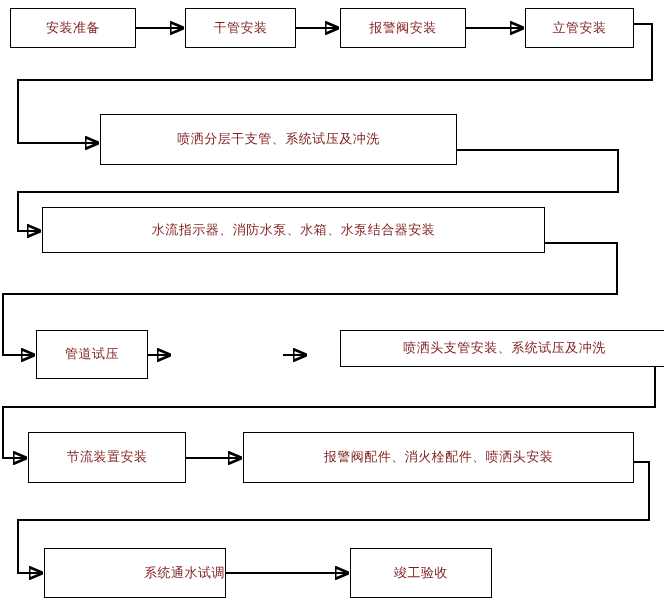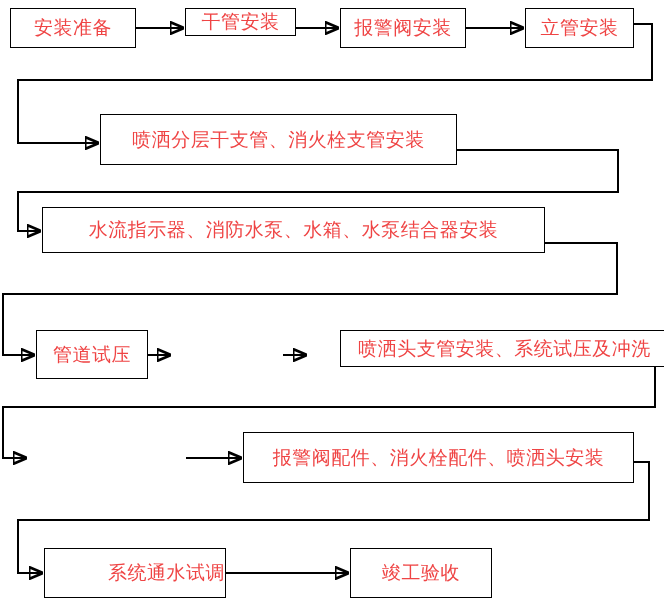--- a/index.html
+++ b/index.html
@@ -16,22 +16,22 @@
     overflow: hidden;
   }
   .node {
     position: absolute;
     box-sizing: border-box;
     border: 1.6px solid #000000;
     background: #ffffff;
     display: flex;
     align-items: center;
     justify-content: center;
-    color: #ef4444;
-    font-size: 19px;
+    color: #7f1d1d;
+    font-size: 13px;
     line-height: 1.15;
     letter-spacing: 0.5px;
     white-space: nowrap;
     z-index: 3;
   }
   svg.wires {
     position: absolute;
     left: 0;
     top: 0;
     width: 664px;
@@ -78,49 +78,52 @@
 
     <path d="M 634 462 L 649 462 L 649 520 L 18 520 L 18 573 L 42 573" marker-end="url(#arrowhead)"></path>
 
     <line x1="226" y1="573" x2="348" y2="573" marker-end="url(#arrowhead)"></line>
   </svg>
 
   <div class="node" style="left:10px; top:8px; width:126px; height:40px;">
     <span>安装准备</span>
   </div>
 
-  <div class="node" style="left:185px; top:8px; width:111px; height:28px;">
+  <div class="node" style="left:185px; top:8px; width:111px; height:40px;">
     <span>干管安装</span>
   </div>
 
   <div class="node" style="left:340px; top:8px; width:126px; height:40px;">
     <span>报警阀安装</span>
   </div>
 
   <div class="node" style="left:525px; top:8px; width:109px; height:40px;">
     <span>立管安装</span>
   </div>
 
   <div class="node" style="left:100px; top:114px; width:357px; height:51px;">
-    <span>喷洒分层干支管、消火栓支管安装</span>
+    <span>喷洒分层干支管、系统试压及冲洗</span>
   </div>
 
   <div class="node" style="left:42px; top:207px; width:503px; height:46px;">
     <span>水流指示器、消防水泵、水箱、水泵结合器安装</span>
   </div>
 
   <div class="node" style="left:36px; top:330px; width:112px; height:49px;">
     <span>管道试压</span>
   </div>
 
 
   <div class="node" style="left:308px; top:330px; width:329px; height:37px;margin-left:32px;">
     <span>喷洒头支管安装、系统试压及冲洗</span>
   </div>
 
+  <div class="node" style="left:28px; top:432px; width:158px; height:51px;">
+    <span>节流装置安装</span>
+  </div>
 
   <div class="node" style="left:243px; top:432px; width:391px; height:51px;">
     <span>报警阀配件、消火栓配件、喷洒头安装</span>
   </div>
 
   <div class="node" style="left:44px; top:548px; width:182px; height:50px;justify-content:flex-end;">
     <span>系统通水试调</span>
   </div>
 
   <div class="node" style="left:350px; top:548px; width:142px; height:50px;text-align:center;">

